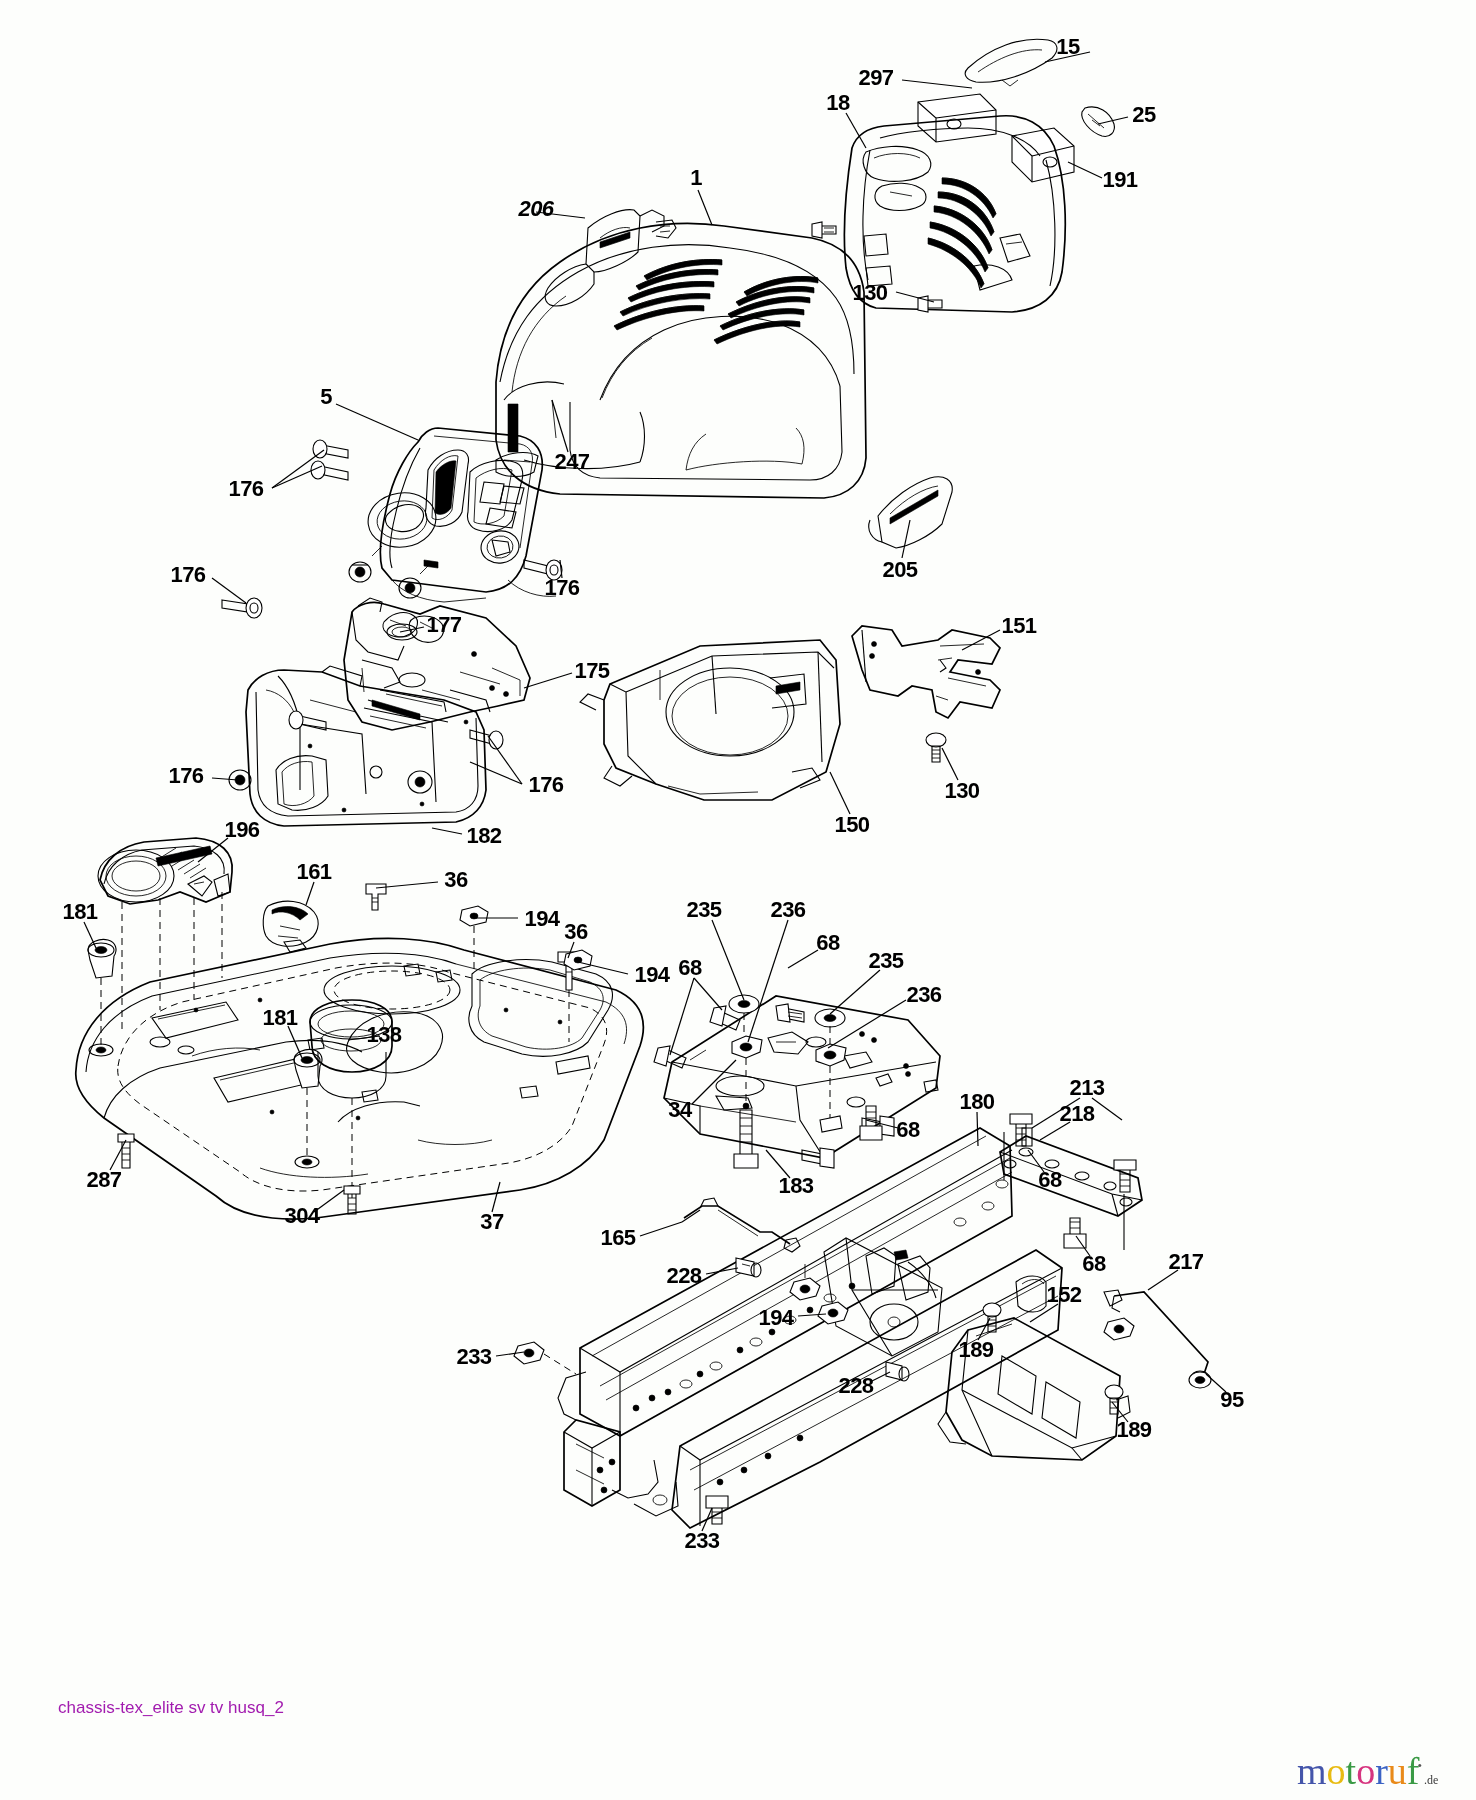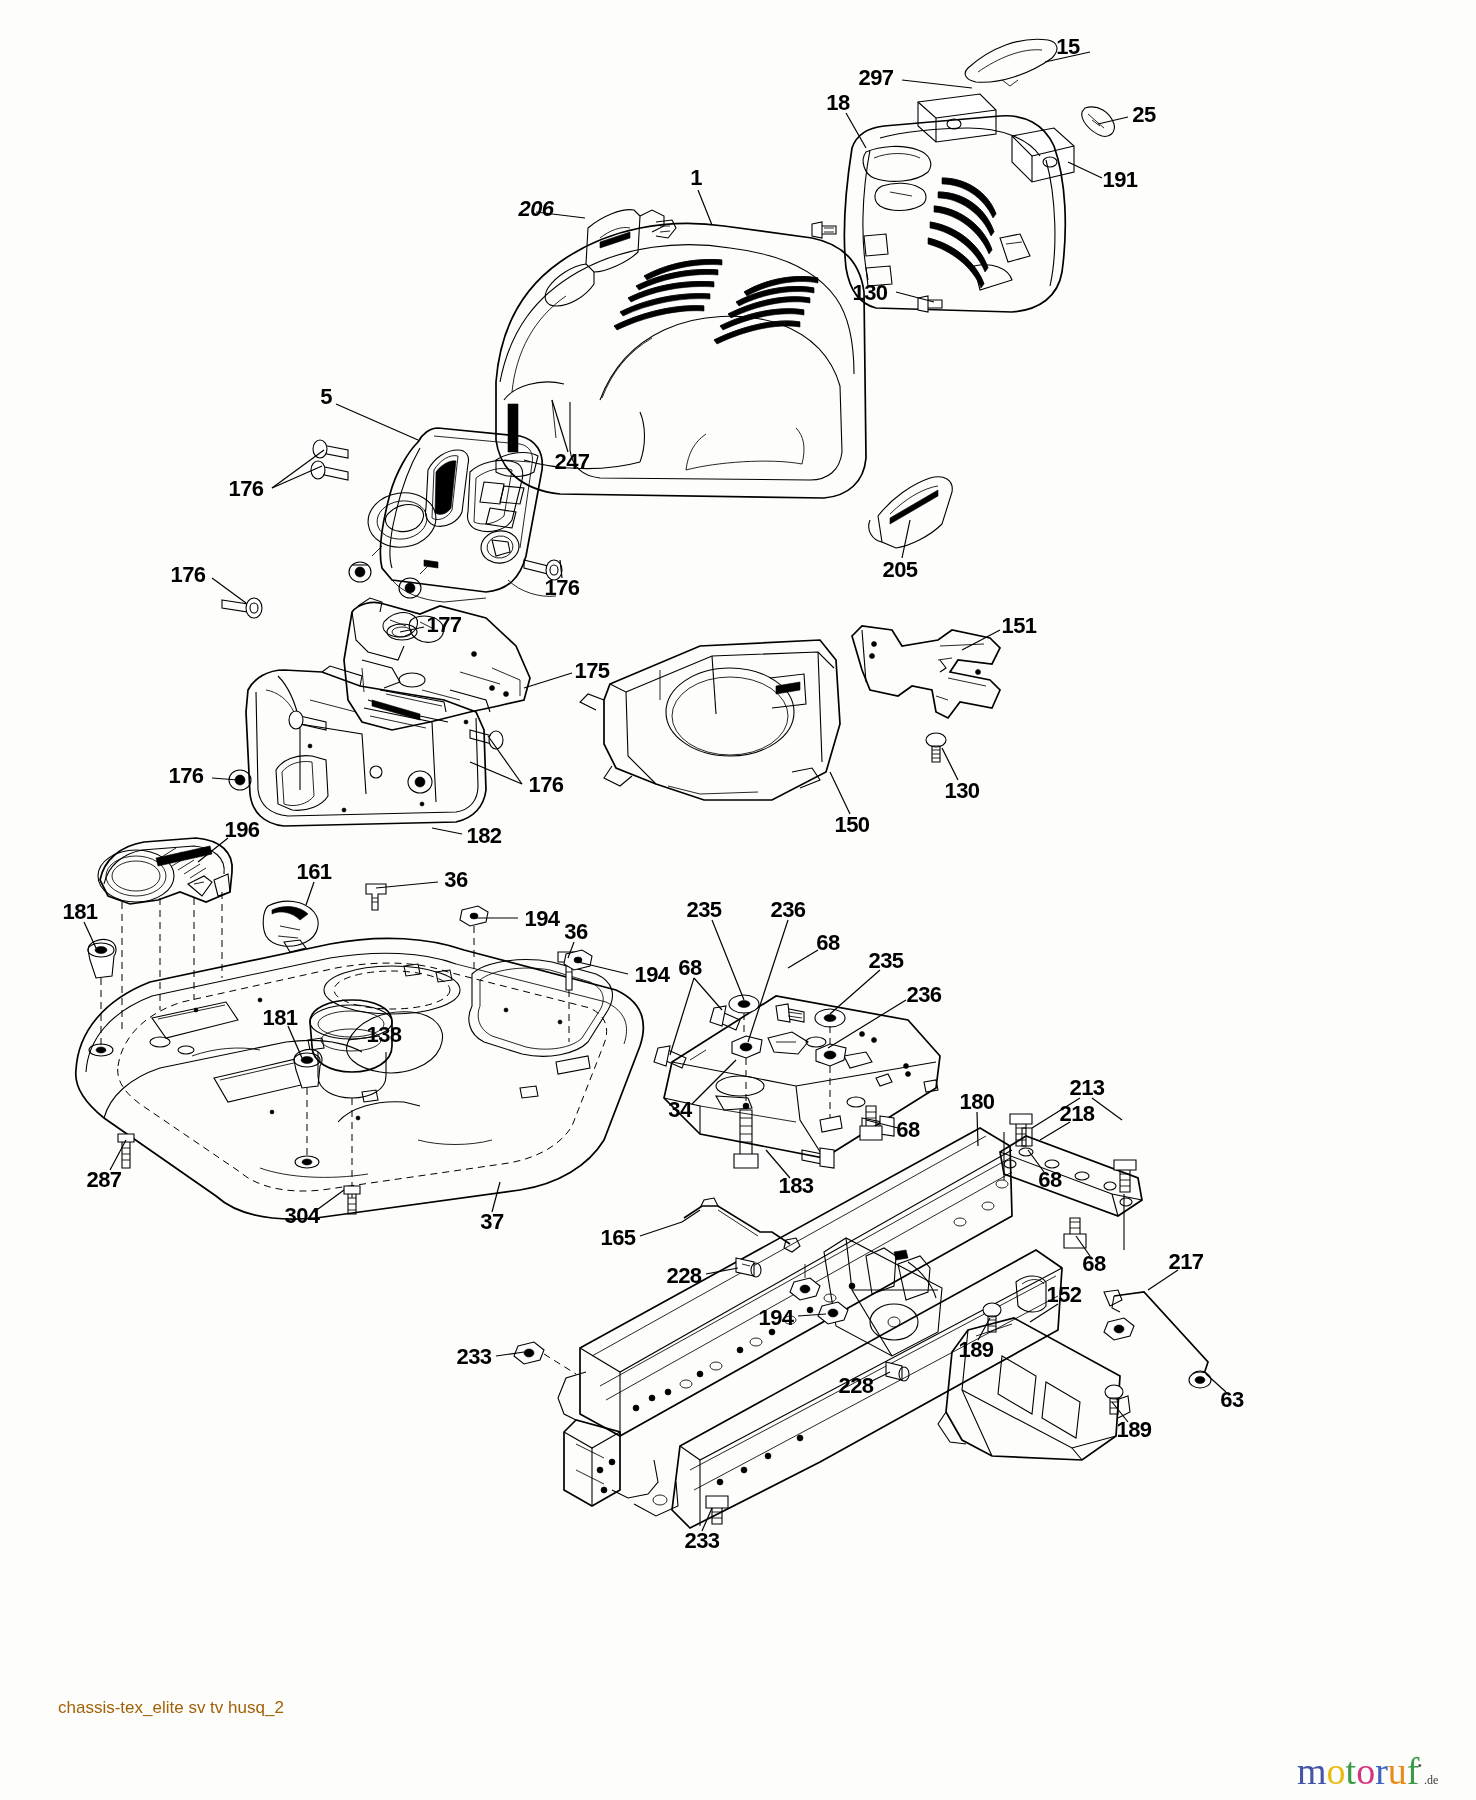--- a/index.html
+++ b/index.html
@@ -32,21 +32,21 @@
     white-space: nowrap;
     line-height: 1;
     transform: translate(-50%, -50%);
   }
   #caption {
     position: absolute;
     left: 58px;
     top: 1698px;
     font-family: "Liberation Sans", sans-serif;
     font-size: 17px;
-    color: #a16207;
+    color: #a21caf;
     white-space: nowrap;
   }
   #logo {
     position: absolute;
     left: 1297px;
     top: 1752px;
     font-family: "Liberation Serif", serif;
     font-size: 38px;
     line-height: 1;
     white-space: nowrap;
@@ -879,21 +879,21 @@
       <div class="callout" style="left: 1094px; top: 1264px;">68</div>
       <div class="callout" style="left: 618px; top: 1238px;">165</div>
       <div class="callout" style="left: 104px; top: 1180px;">287</div>
       <div class="callout" style="left: 302px; top: 1216px;">304</div>
       <div class="callout" style="left: 492px; top: 1222px;">37</div>
       <div class="callout" style="left: 684px; top: 1276px;">228</div>
       <div class="callout" style="left: 776px; top: 1318px;">194</div>
       <div class="callout" style="left: 1186px; top: 1262px;">217</div>
       <div class="callout" style="left: 1064px; top: 1295px;">152</div>
       <div class="callout" style="left: 976px; top: 1350px;">189</div>
-      <div class="callout" style="left: 1232px; top: 1400px;">63</div>
+      <div class="callout" style="left: 1232px; top: 1400px;">95</div>
       <div class="callout" style="left: 856px; top: 1386px;">228</div>
       <div class="callout" style="left: 474px; top: 1357px;">233</div>
       <div class="callout" style="left: 1134px; top: 1430px;">189</div>
       <div class="callout" style="left: 702px; top: 1541px;">233</div>
     </div>
 
   <div id="caption">chassis-tex_elite sv tv husq_2</div>
 
   <div id="logo"><span class="l" style="color: rgb(68, 85, 170);">m</span><span class="l" style="color: rgb(232, 187, 17);">o</span><span class="l" style="color: rgb(58, 154, 69);">t</span><span class="l" style="color: rgb(214, 52, 127);">o</span><span class="l" style="color: rgb(59, 99, 196);">r</span><span class="l" style="color: rgb(233, 138, 25);">u</span><span class="l" style="color: rgb(58, 154, 69);">f</span><span class="dot">•</span><span class="suffix" style="color: rgb(58, 58, 58);">.de</span></div>
 

